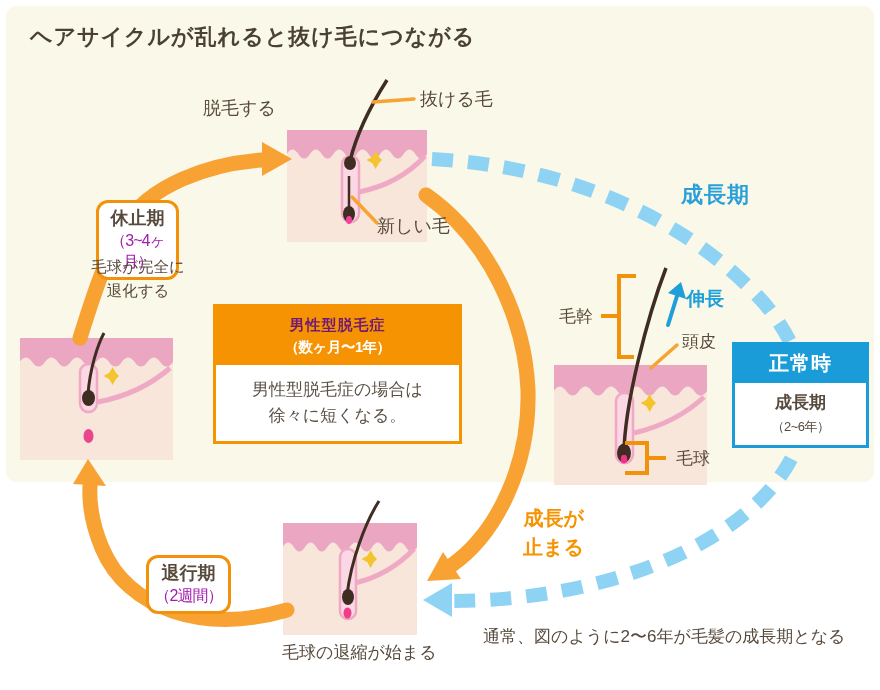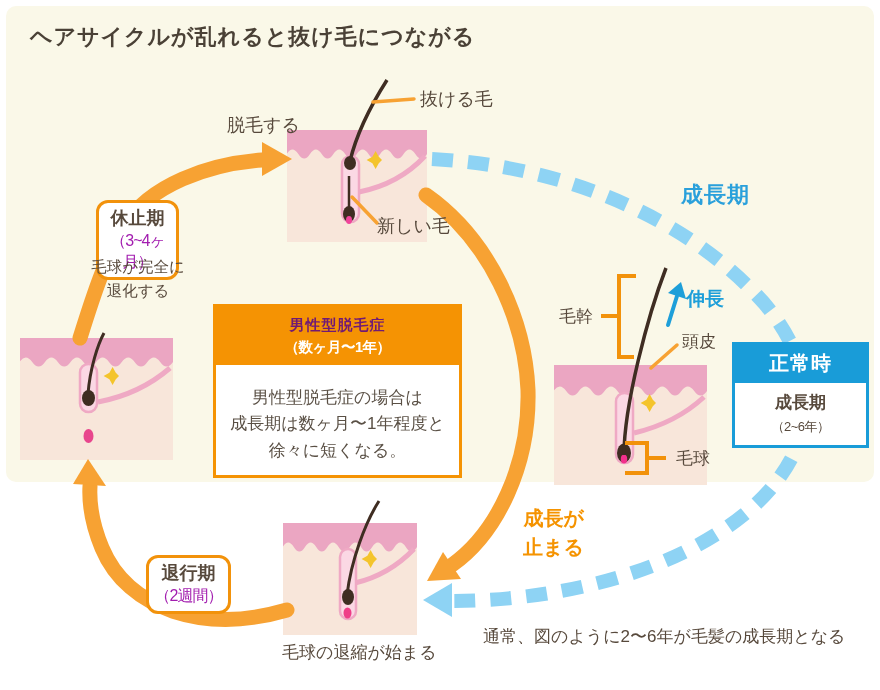--- a/index.html
+++ b/index.html
@@ -29,21 +29,21 @@
   .phase-duration{font-size:16px;color:#a21caf;margin-top:2px;letter-spacing:-1px;}
 
   
   .center-box{
     position:absolute;left:213px;top:304px;width:249px;
     border:3px solid #F59303;background:#ffffff;box-sizing:border-box;
   }
   .cb-header{background:#F59303;text-align:center;padding:9px 0 8px;}
   .cb-title{color:#701a75;font-size:15px;font-weight:bold;letter-spacing:1px;}
   .cb-sub{color:#ffffff;font-size:14.5px;font-weight:bold;margin-top:3px;letter-spacing:-0.5px;}
-  .cb-body{background:#ffffff;text-align:center;padding:20px 2px 11px;}
+  .cb-body{background:#ffffff;text-align:center;padding:12px 2px 11px;}
   .cb-line{font-size:17px;color:#5A5045;line-height:1.55;}
 
   
   .normal-box{
     position:absolute;left:732px;top:342px;width:137px;
     border:3px solid #199CD8;background:#ffffff;box-sizing:border-box;
   }
   .nb-header{background:#199CD8;text-align:center;padding:5px 0 6px;}
   .nb-title{color:#ffffff;font-size:20px;font-weight:bold;letter-spacing:1px;}
   .nb-body{background:#ffffff;text-align:center;padding:8px 0 9px;}
@@ -185,21 +185,21 @@
     </g>
 
     <g>
       <path d="M668,325 L677,296" stroke="#1E9FD9" stroke-width="4" stroke-linecap="round" fill="none"></path>
       <polygon points="681,282 686,299 668,293" fill="#1E9FD9"></polygon>
     </g>
   </svg>
 
   <div class="title">ヘアサイクルが乱れると抜け毛につながる</div>
 
-  <div class="lbl lbl-lg" style="left:203px;top:113px;margin-left:24px;">脱毛する</div>
+  <div class="lbl lbl-lg" style="left:203px;top:96px;">脱毛する</div>
   <div class="lbl lbl-lg" style="left:420px;top:87px;">抜ける毛</div>
   <div class="lbl lbl-lg" style="left:377px;top:214px;">新しい毛</div>
 
   <div class="blue-path-label">成長期</div>
   <div class="lbl" style="left:559px;top:305px;">毛幹</div>
   <div class="elongation">伸長</div>
   <div class="lbl" style="left:682px;top:330px;">頭皮</div>
   <div class="lbl" style="left:676px;top:447px;">毛球</div>
 
   <div class="growth-stop">
@@ -222,21 +222,20 @@
   </div>
   <div class="caption" style="left:282px;top:641px;">毛球の退縮が始まる</div>
 
   <div class="center-box">
     <div class="cb-header">
       <div class="cb-title">男性型脱毛症</div>
       <div class="cb-sub">（数ヶ月〜1年）</div>
     </div>
     <div class="cb-body">
       <div class="cb-line">男性型脱毛症の場合は</div>
-      <div class="cb-line">成長期は数ヶ月〜1年程度と</div>
       <div class="cb-line">徐々に短くなる。</div>
     </div>
   </div>
 
   <div class="normal-box">
     <div class="nb-header">
       <div class="nb-title">正常時</div>
     </div>
     <div class="nb-body">
       <div class="nb-phase">成長期</div>

